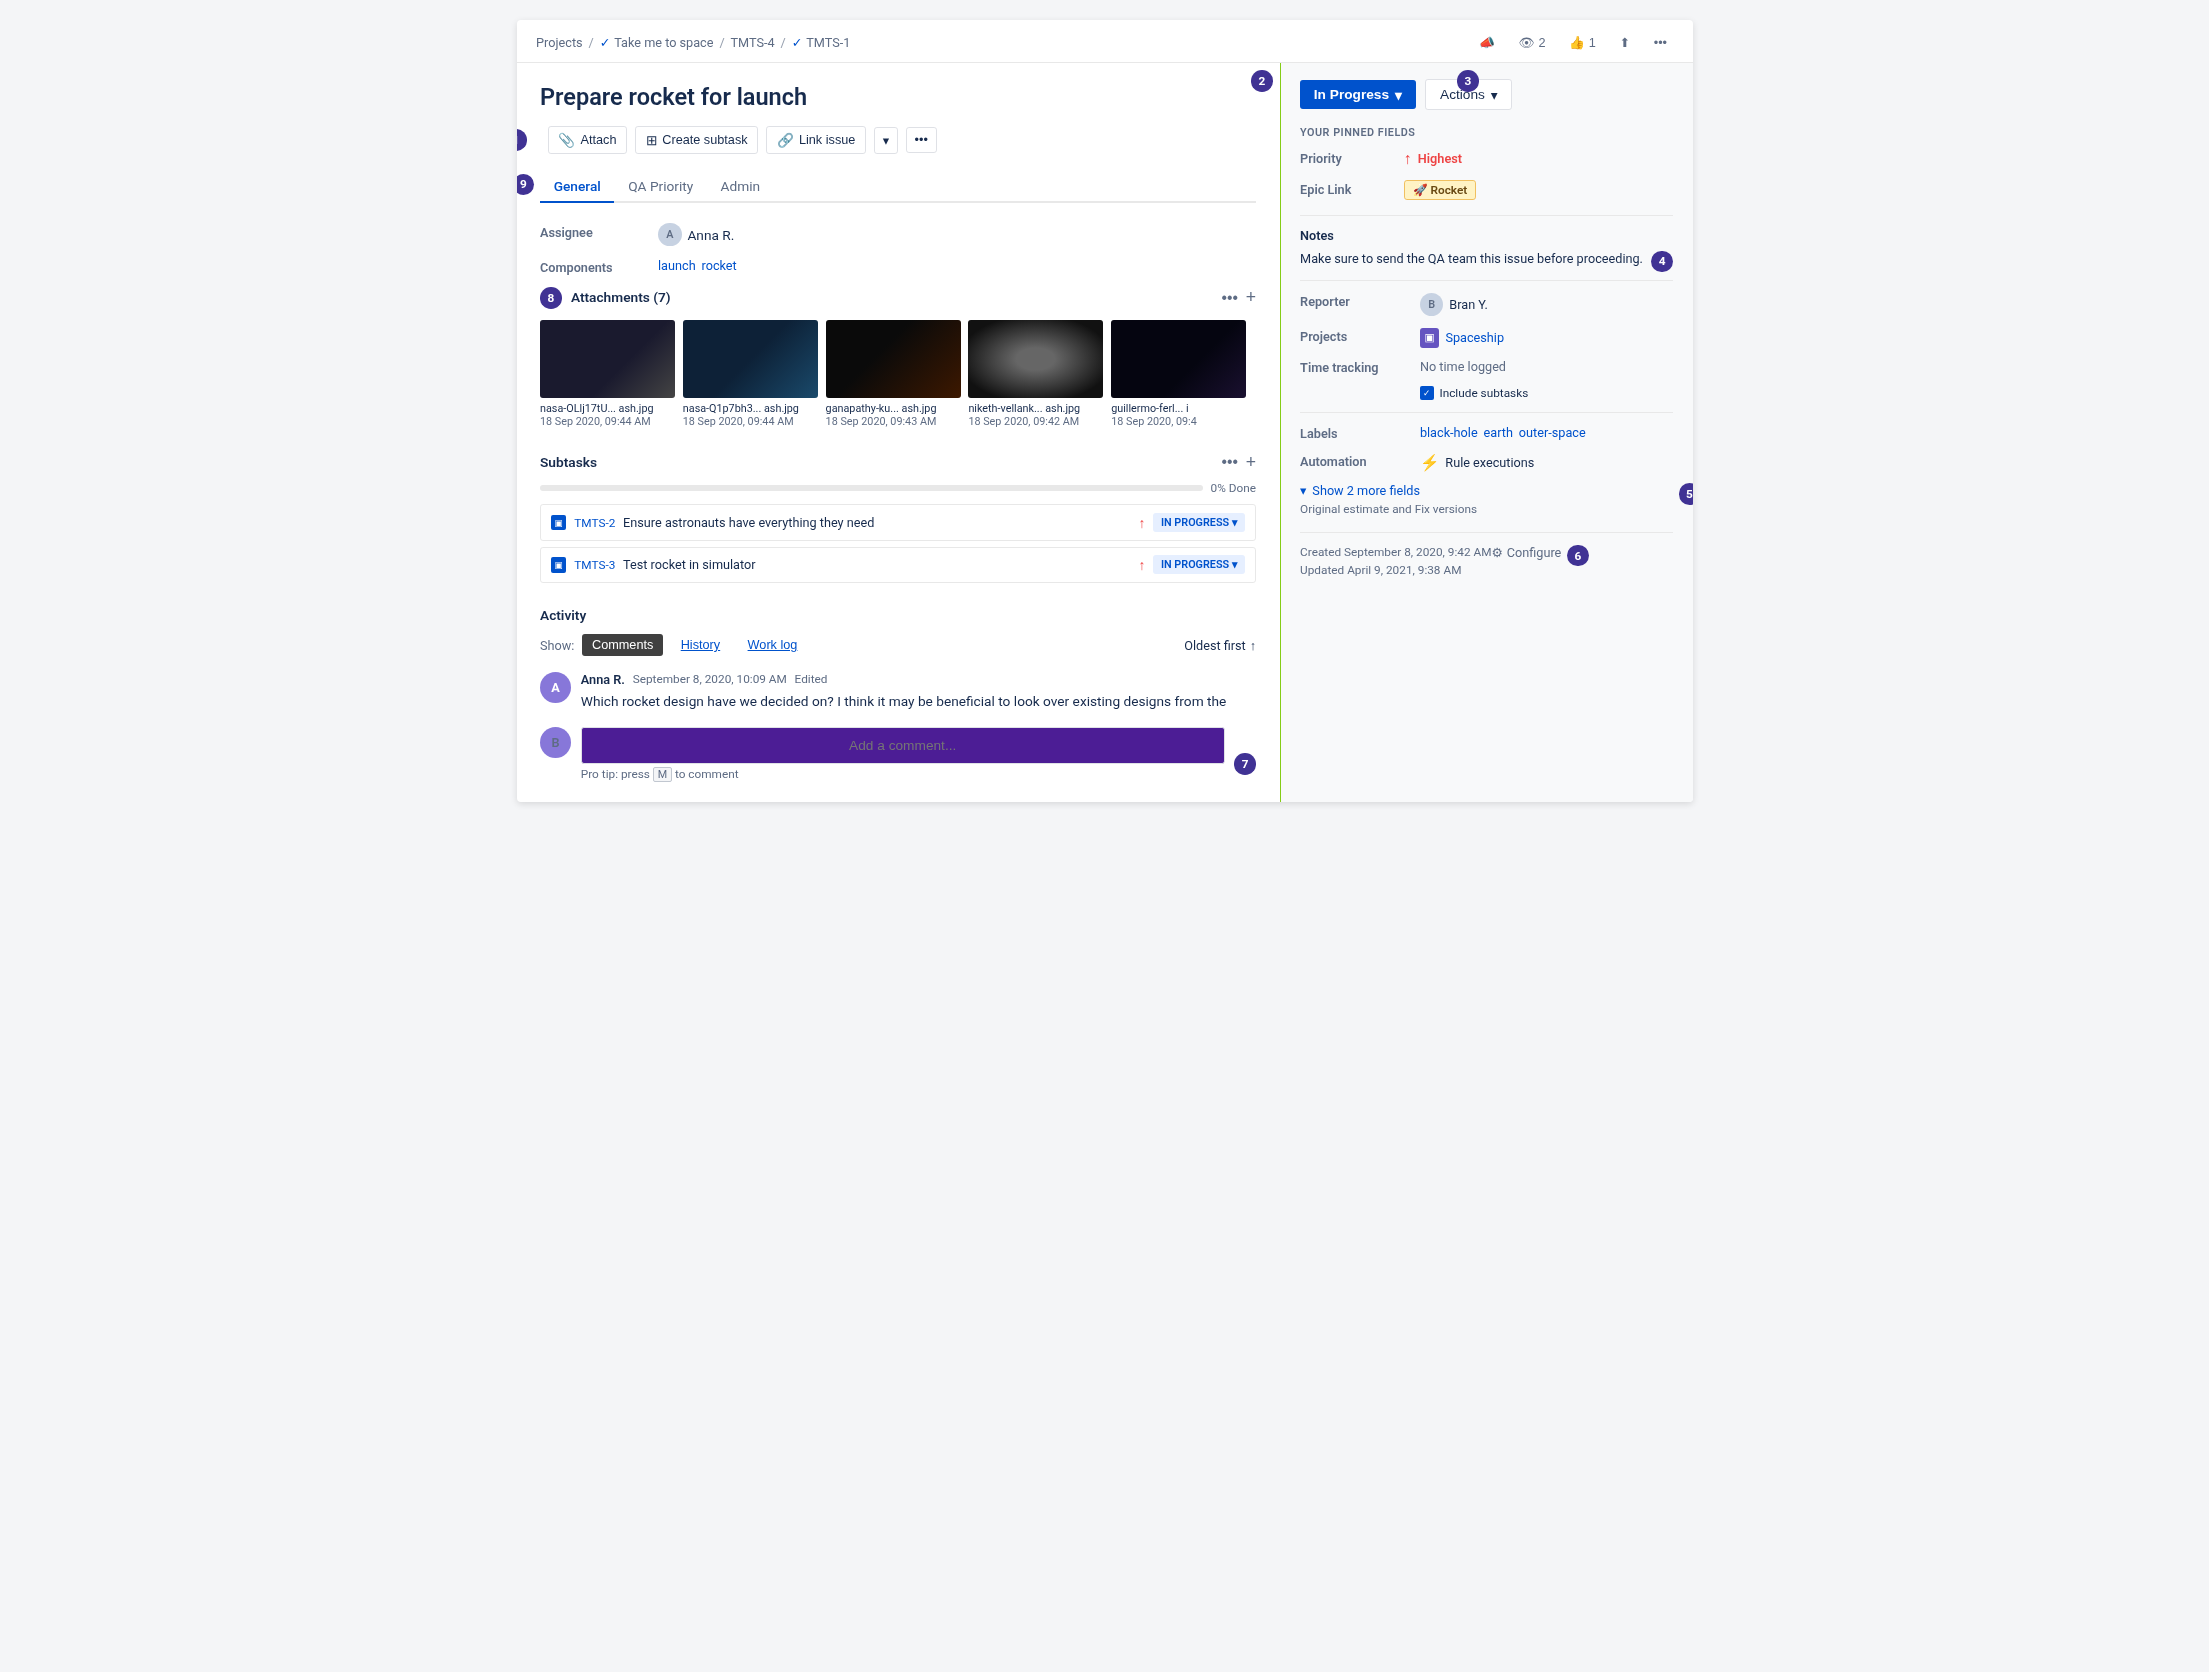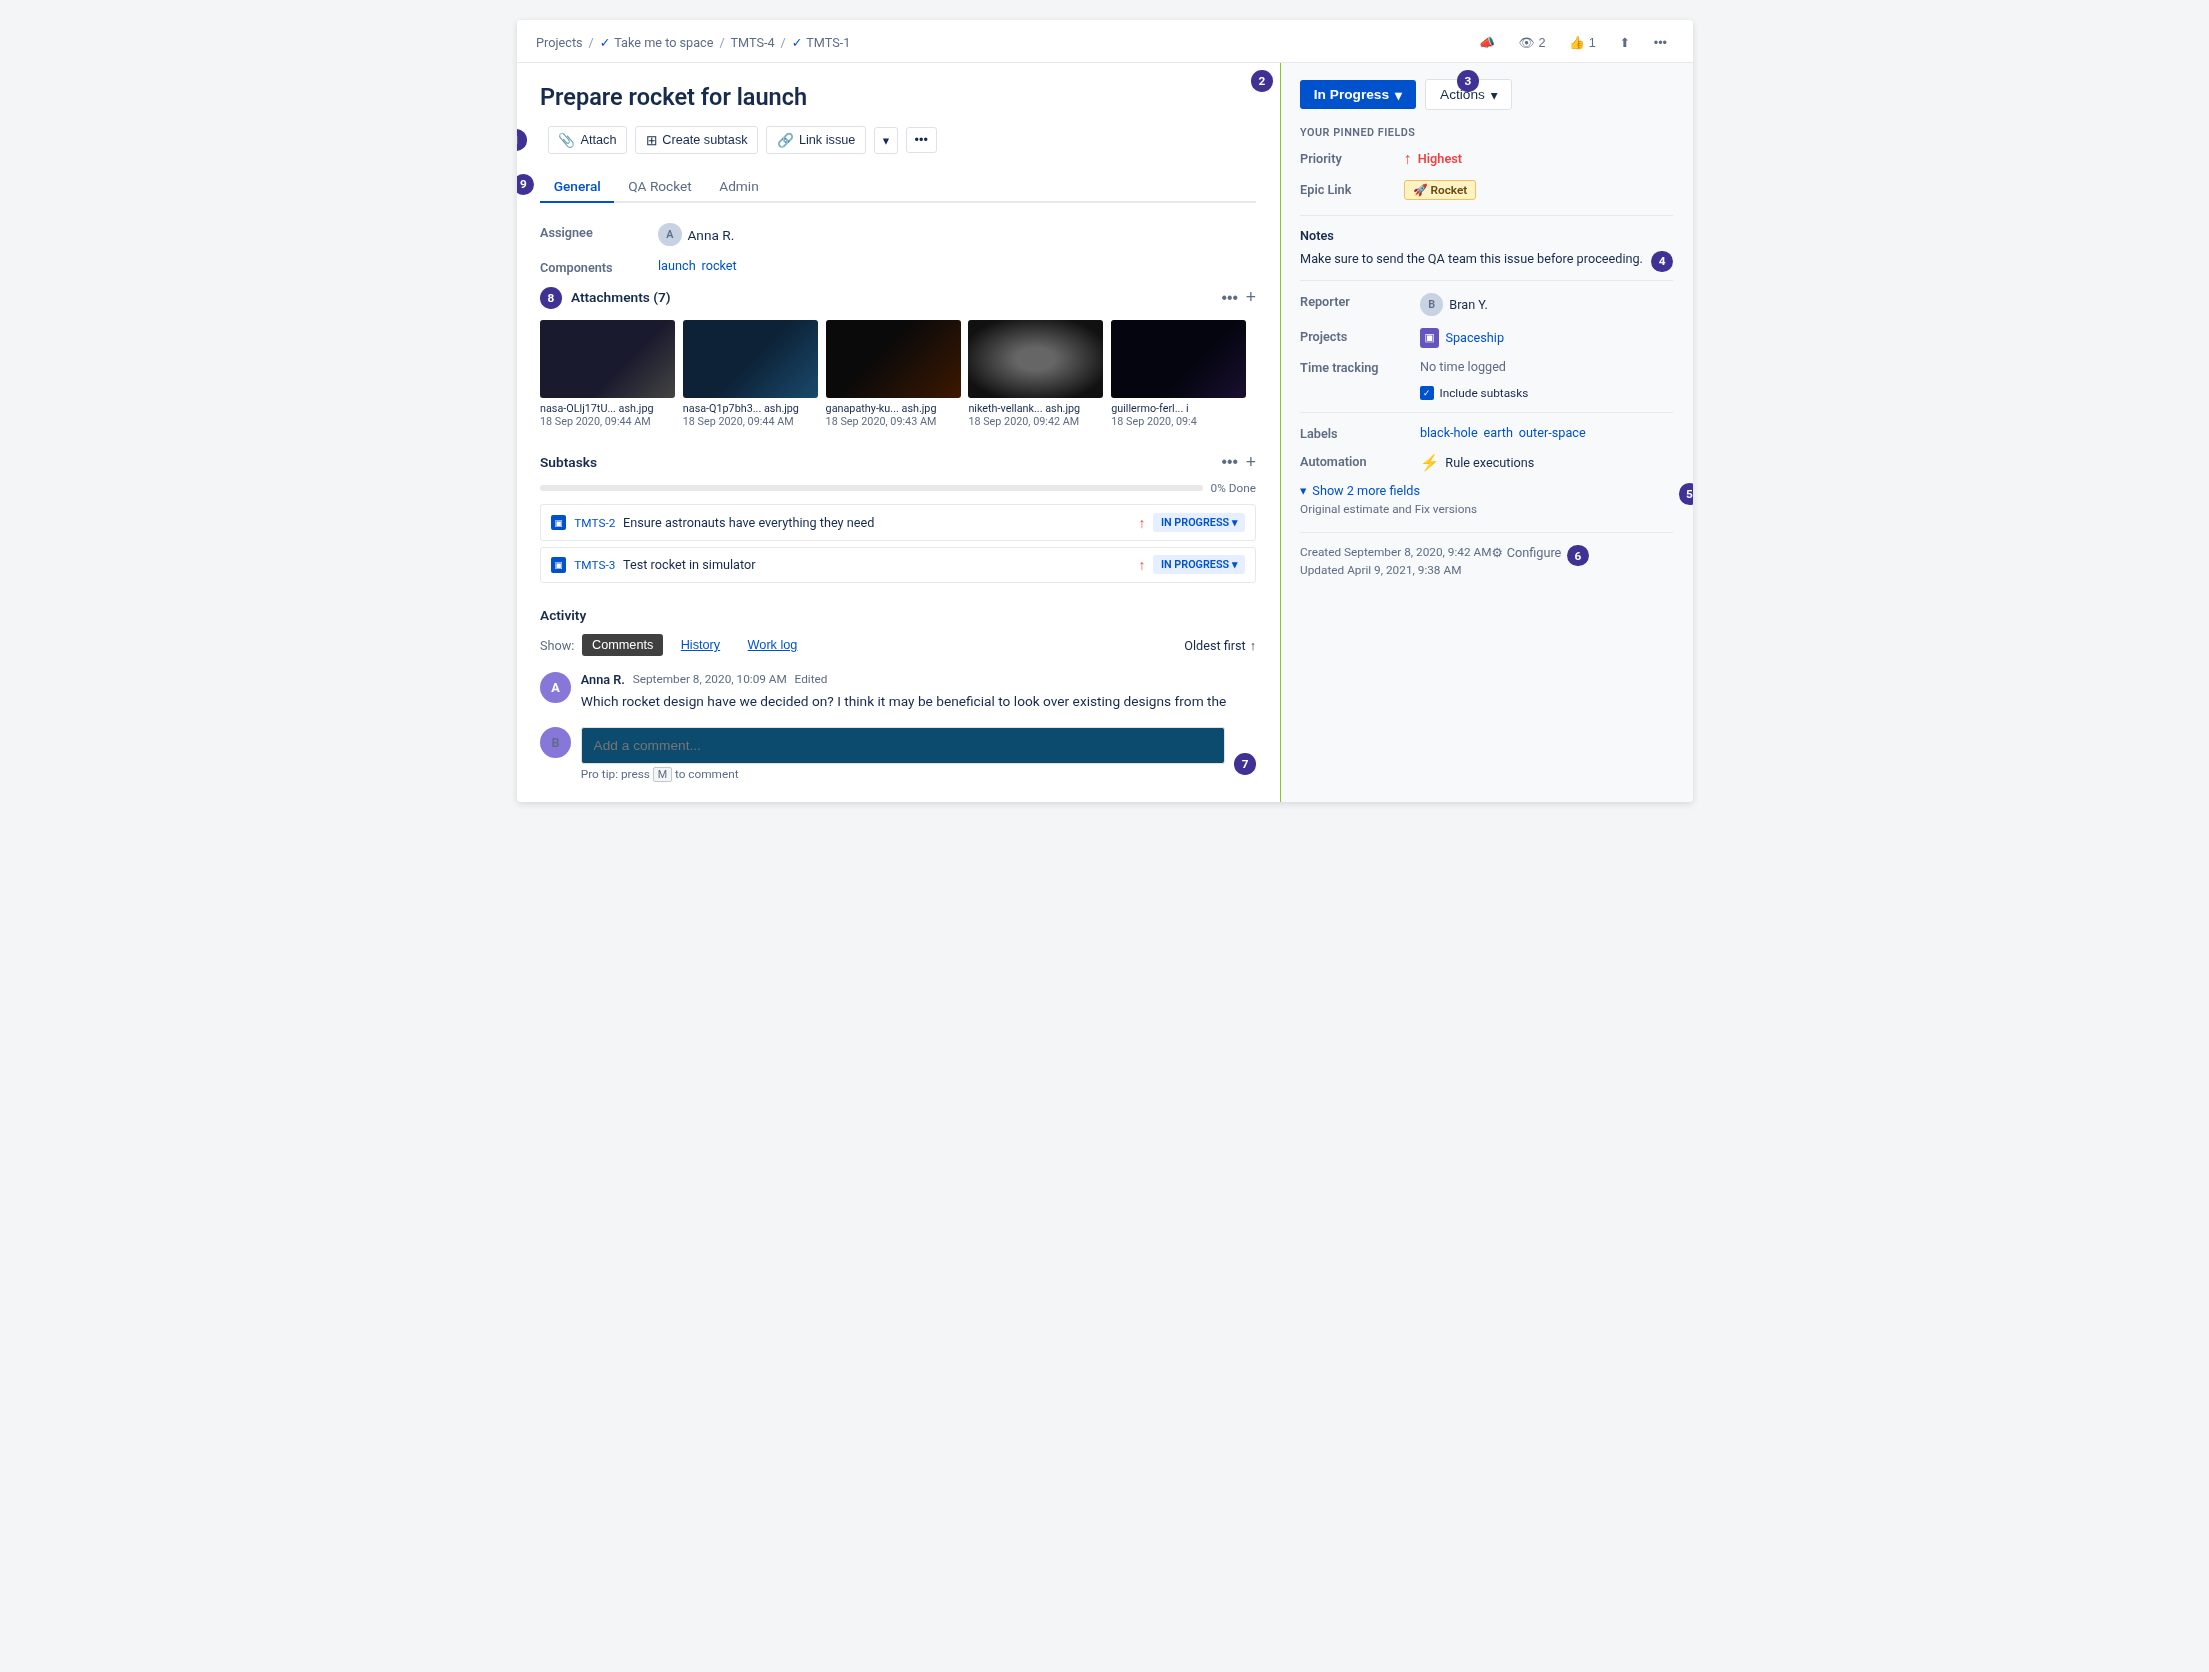--- a/index.html
+++ b/index.html
@@ -246,21 +246,21 @@
     .comment-header { display: flex; gap: 7.8px; align-items: center; margin-bottom: 3.9px; }
     .comment-author { font-size: 12.7px; font-weight: 600; }
     .comment-time { font-size: 11.8px; color: #5e6c84; }
     .comment-edited { font-size: 11.8px; color: #5e6c84; }
     .comment-text { font-size: 13.7px; color: #172b4d; line-height: 1.5; }
     .add-comment-row { display: flex; gap: 9.8px; align-items: flex-start; }
     .add-comment-input-wrap { flex: 1; }
     .add-comment-input {
       width: 100%; border: 1px solid #dfe1e6; border-radius: 2.9px;
       padding: 9.8px 11.8px; font-size: 13.7px; color: #a8b0bf;
-      background: #0c4a6e; cursor: text; outline: none;
+      background: #4c1d95; cursor: text; outline: none; text-align: center;
     }
     .add-comment-tip { font-size: 11.8px; color: #5e6c84; margin-top: 3.9px; }
     .tip-key {
       display: inline-block; background: #f4f5f7;
       border: 1px solid #c1c7d0; border-radius: 2px;
       padding: 0 3.9px; font-size: 10.8px;
     }
 
     
     .status-row {
@@ -426,21 +426,21 @@
         </button>
         <button class="toolbar-btn" style="padding:4.9px 7.8px;">
           <span>•••</span>
         </button>
       </div>
 
       <div class="tabs-nav">
 
         <span class="callout-circle" style="position:relative;left:-27.4px;margin-right:-21.6px;top:3.9px;">9</span>
         <div class="tab-item active">General</div>
-        <div class="tab-item">QA Rocket</div>
+        <div class="tab-item">QA Priority</div>
         <div class="tab-item">Admin</div>
       </div>
 
 
       <div class="field-row">
         <span class="field-label">Assignee</span>
         <div class="field-value">
           <div class="avatar-small">A</div>
           <span>Anna R.</span>
         </div>

